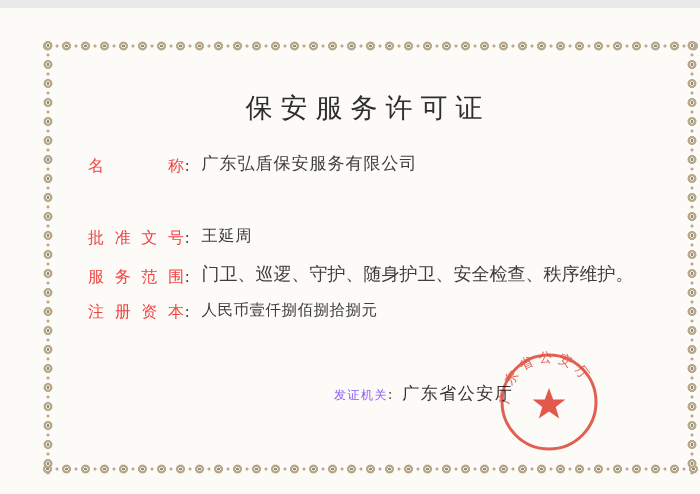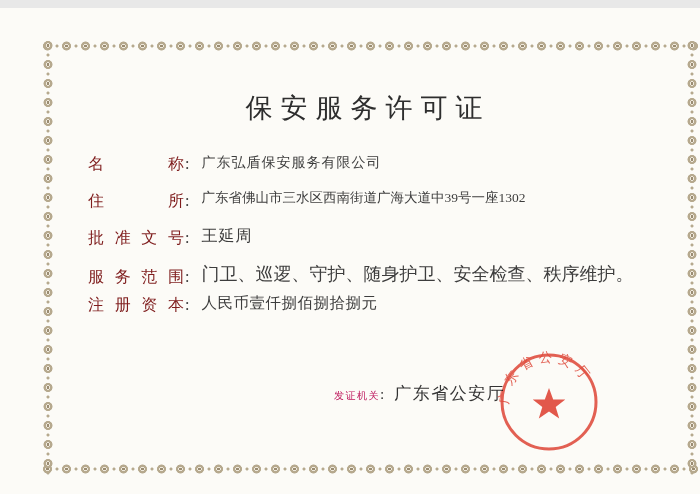--- a/index.html
+++ b/index.html
@@ -41,36 +41,36 @@
 
   
   .licno{position:absolute;left:499px;top:112px;white-space:nowrap;font-size:12px;color:#4a4a4a;}
   .licno .prefix{letter-spacing:2.5px;}
   .licno .num{position:relative;top:-8px;margin-left:1px;font-size:12.5px;letter-spacing:.5px;color:#444;}
   .licno .suffix{margin-left:13px;}
 
   
   .frow{position:absolute;left:88px;white-space:nowrap;}
   .flabel{
-    display:inline-block;width:96px;font-size:16px;color:#7f1d1d;
+    display:inline-block;width:96px;font-size:16px;color:#ef4444;
     text-align:justify;text-align-last:justify;vertical-align:baseline;
   }
   .fcolon{font-size:16px;margin-left:1px;}
   .fvalue{margin-left:8px;position:relative;top:-2px;color:#3d3d3d;}
-  .row-name{top:146px;}   .row-name .fvalue{font-size:14px;letter-spacing:1px;}
+  .row-name{top:146px;}   .row-name .fvalue{font-size:17px;letter-spacing:1px;}
   .row-addr{top:183px;}   .row-addr .fvalue{font-size:13.5px;top:-4px;}
   .row-rep{top:220px;}    .row-rep .fvalue{font-size:16px;letter-spacing:1px;}
   .row-scope{top:256px;}  .row-scope .fvalue{font-size:18px;}
-  .row-capital{top:287px;}.row-capital .fvalue{font-size:15.5px;letter-spacing:.5px;}
+  .row-capital{top:294px;}.row-capital .fvalue{font-size:15.5px;letter-spacing:.5px;}
   .row-doc{top:335px;}    .row-doc .fvalue{font-size:15px;letter-spacing:.5px;}
 
   
   .issuer-block{position:absolute;left:334px;top:374px;white-space:nowrap;}
   .iss-line{height:31px;}
-  .iss-label{font-size:10px;letter-spacing:1.5px;color:#be185d;}
+  .iss-label{font-size:12px;letter-spacing:1.5px;color:#8b5cf6;}
   .iss-colon{font-size:15.5px;}
   .iss-value{font-size:17px;margin-left:6px;letter-spacing:1.5px;color:#333;}
   .date-line .y{font-size:17px;letter-spacing:3px;margin-left:4px;}
   .date-line .yu{font-size:16px;}
   .date-line .m{font-size:17px;margin-left:14px;}
   .date-line .mu{font-size:16px;margin-left:10px;}
   .date-line .d{font-size:15px;margin-left:2px;}
   .date-line .du{font-size:16px;margin-left:38px;}
 
   
@@ -87,24 +87,20 @@
     <div class="edge edge-v edge-left"></div>
     <div class="edge edge-v edge-right"></div>
   </div>
 
   <div class="title">保安服务许可证</div>
 
 
   <div class="frow row-name">
     <span class="flabel">名称</span><span class="fcolon">:</span>
     <span class="fvalue">广东弘盾保安服务有限公司</span>
-  </div>
-  <div class="frow row-addr">
-    <span class="flabel">住所</span><span class="fcolon">:</span>
-    <span class="fvalue">广东省佛山市三水区西南街道广海大道中39号一座1302</span>
   </div>
   <div class="frow row-rep">
     <span class="flabel">批准文号</span><span class="fcolon">:</span>
     <span class="fvalue">王延周</span>
   </div>
   <div class="frow row-scope">
     <span class="flabel">服务范围</span><span class="fcolon">:</span>
     <span class="fvalue">门卫、巡逻、守护、随身护卫、安全检查、秩序维护。</span>
   </div>
   <div class="frow row-capital">

